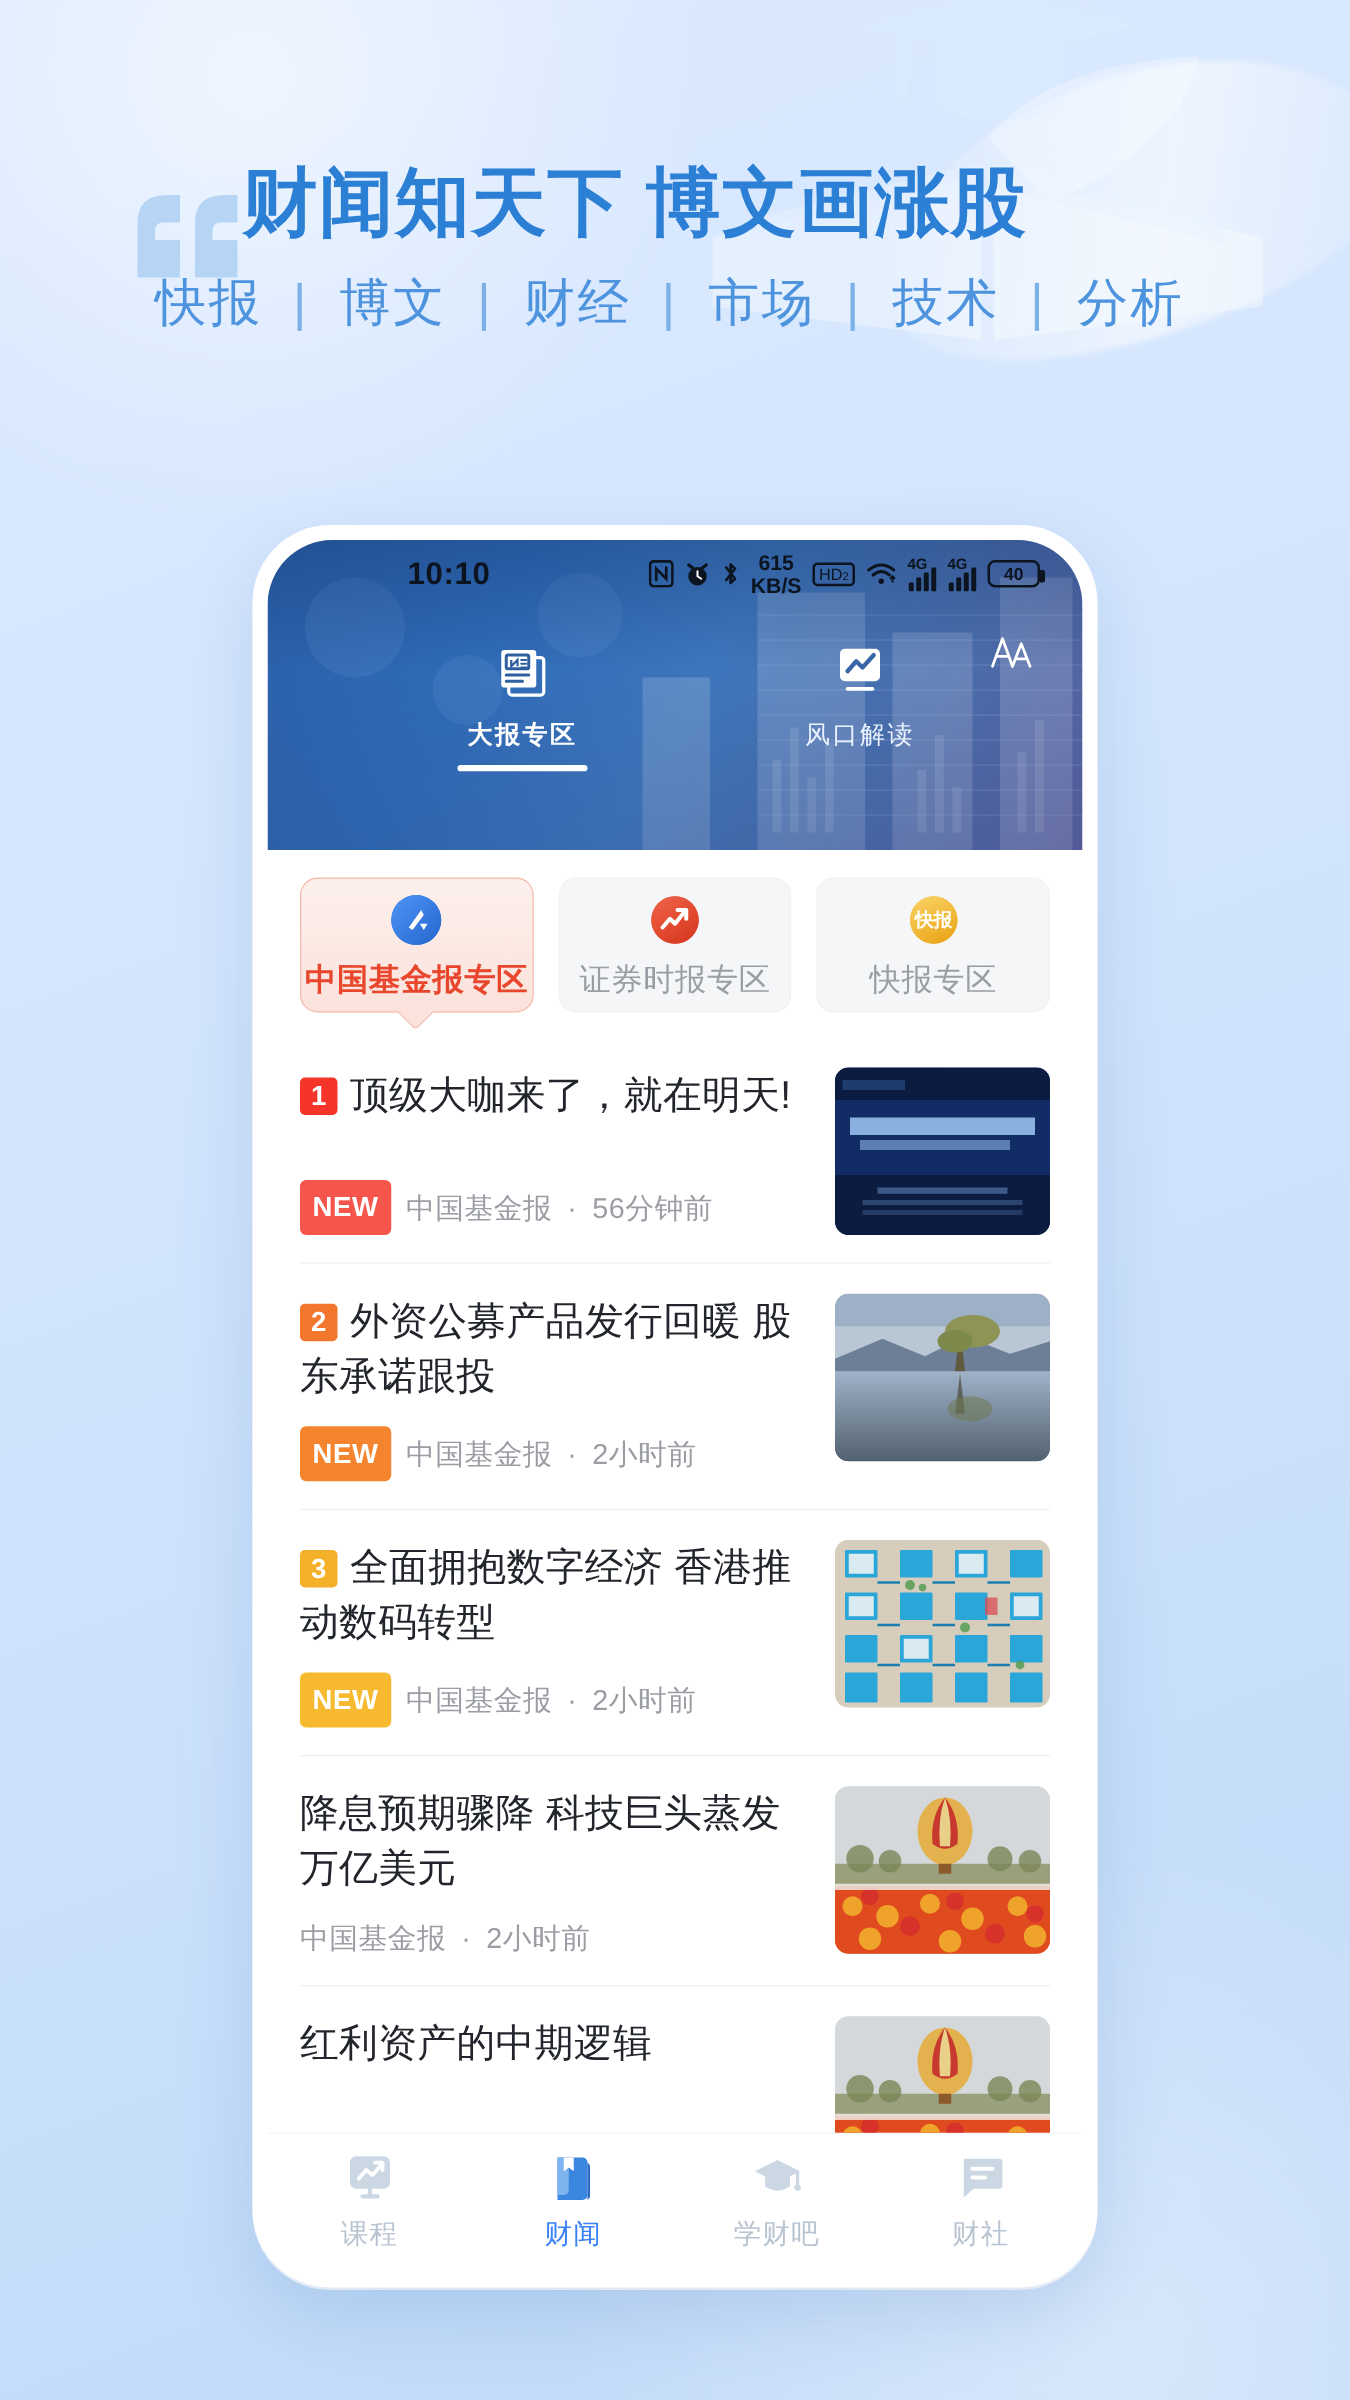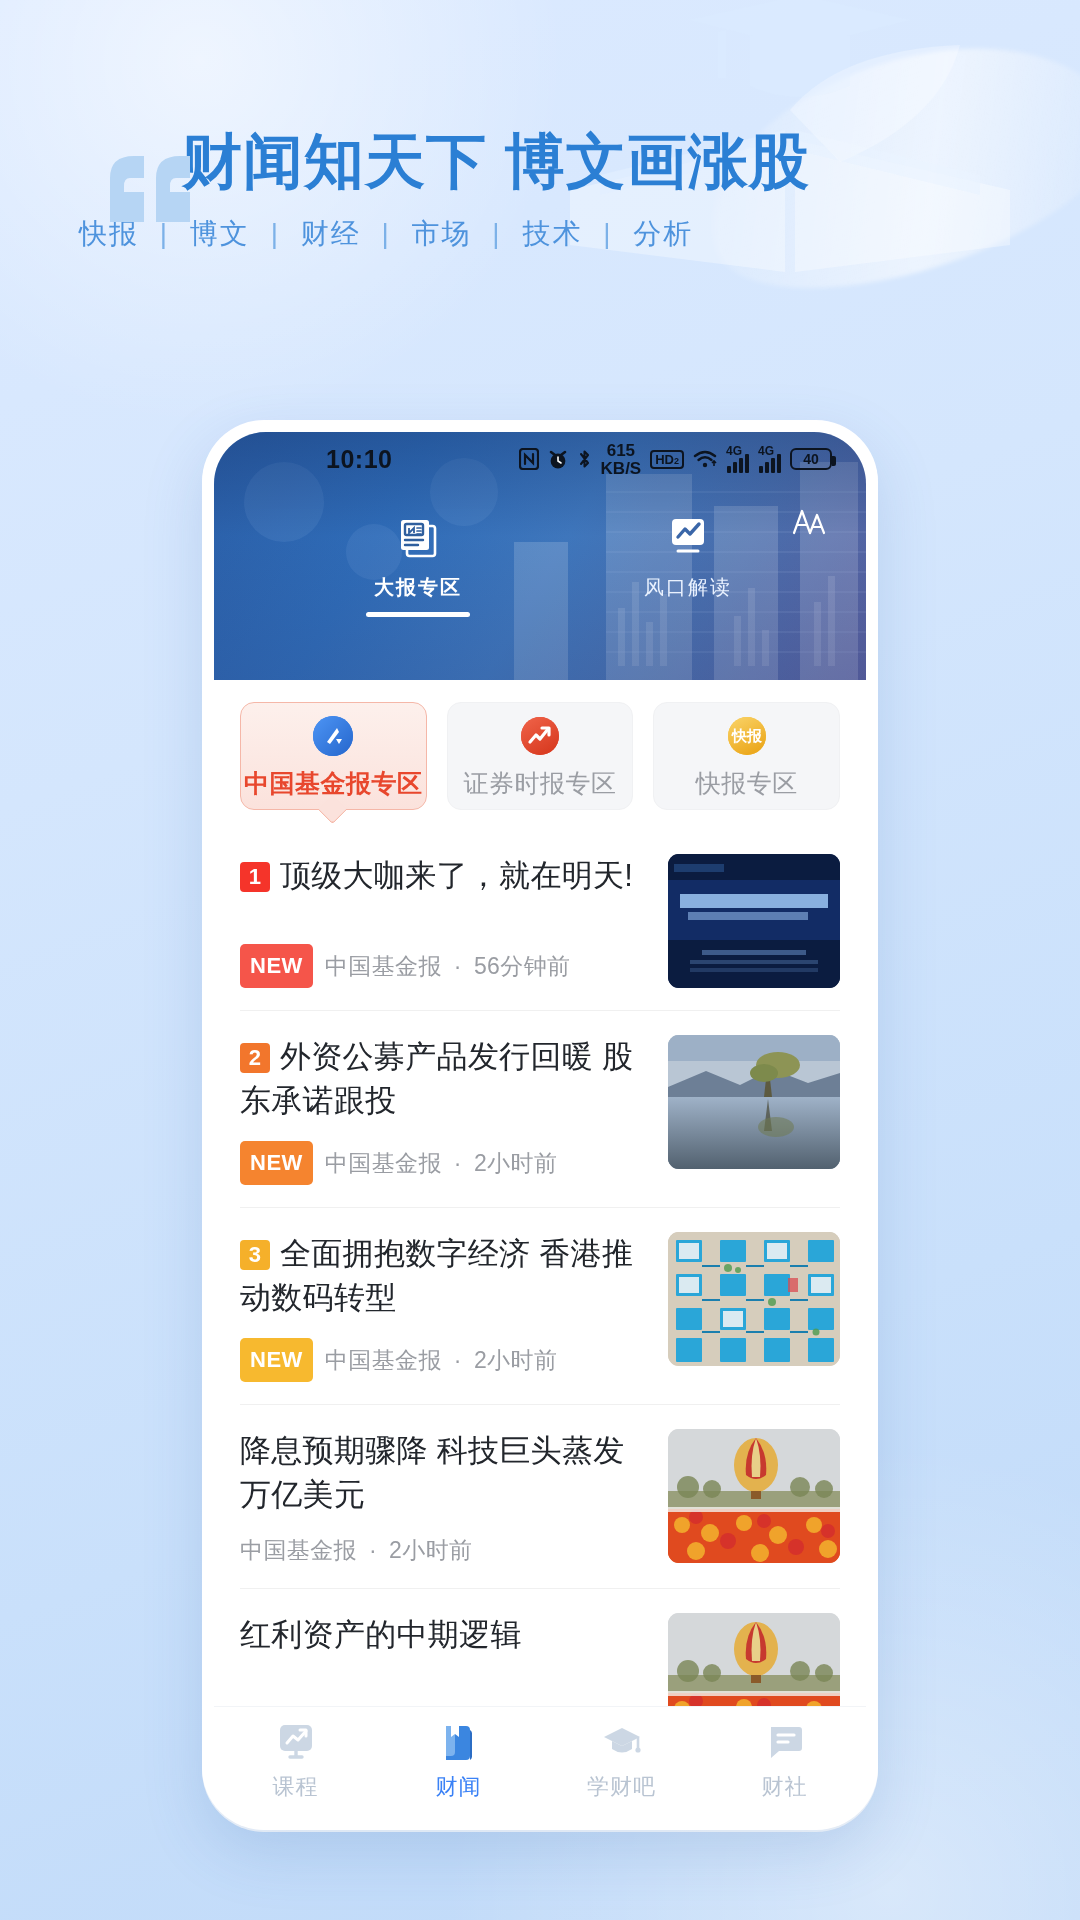--- a/index.html
+++ b/index.html
@@ -26,30 +26,30 @@
     bottom:-420px; right:-260px;
   }
   .swoosh {
     position:absolute; right:-40px; top:60px; width:420px; height:210px;
     background:linear-gradient(115deg, rgba(255,255,255,.0) 0%, rgba(255,255,255,.55) 55%, rgba(255,255,255,0) 100%);
     transform:rotate(-18deg); border-radius:50% 50% 50% 50%/60% 60% 40% 40%;
     filter:blur(2px);
   }
 
   
-  .hero { position:absolute; left:0; top:130px; width:1080px; }
+  .hero { position:absolute; left:0; top:130px; width:1080px;padding-left:12px; }
   .quote-mark {
     position:absolute; left:104px; top:22px; width:92px; height:74px;
   }
   .headline {
     margin-left:182px; font-size:60px; font-weight:bold; color:#2b7fd4;
     letter-spacing:1px; line-height:1.05; white-space:nowrap;
   }
   .subline {
-    margin-left:79px; margin-top:22px; font-size:28px; color:#4e93dd;
+    margin-left:112px; margin-top:22px; font-size:41px; color:#4e93dd;
     letter-spacing:2px; white-space:nowrap; font-weight:400;
   }
   .subline .sep { color:#7cb1e8; margin:0 11px; font-weight:300; }
 
   
   .phone {
     position:absolute; left:202px; top:420px; width:676px; height:1410px;
     background:#ffffff; border-radius:62px;
     box-shadow:0 22px 60px rgba(60,110,180,.18), 0 2px 0 rgba(255,255,255,.9);
     padding:12px;
@@ -76,21 +76,21 @@
     padding:0 34px; color:#0c1420; font-size:23px;
   }
   .sb-time { font-weight:600; margin-left:52px; letter-spacing:.5px; font-size:25px; }
   .sb-right { margin-left:auto; display:flex; align-items:center; gap:9px; }
   .sb-icn { display:flex; align-items:center; }
   .kbs { display:flex; flex-direction:column; align-items:center; line-height:1; font-weight:700; }
   .kbs .v { font-size:17px; }
   .kbs .u { font-size:17px; margin-top:1px; }
   .hd-box {
     border:2.4px solid #0c1420; border-radius:4px; padding:1px 3px;
-    font-size:13px; font-weight:700; line-height:1; display:flex; align-items:center;
+    font-size:13px; font-weight:400; line-height:1; display:flex; align-items:center;
   }
   .batt {
     width:42px; height:22px; border:2.4px solid #0c1420; border-radius:6px;
     display:flex; align-items:center; justify-content:center;
     font-size:14px; font-weight:700; position:relative;
   }
   .batt:after {
     content:""; position:absolute; right:-6px; top:6px; width:4px; height:10px;
     background:#0c1420; border-radius:0 2px 2px 0;
   }

